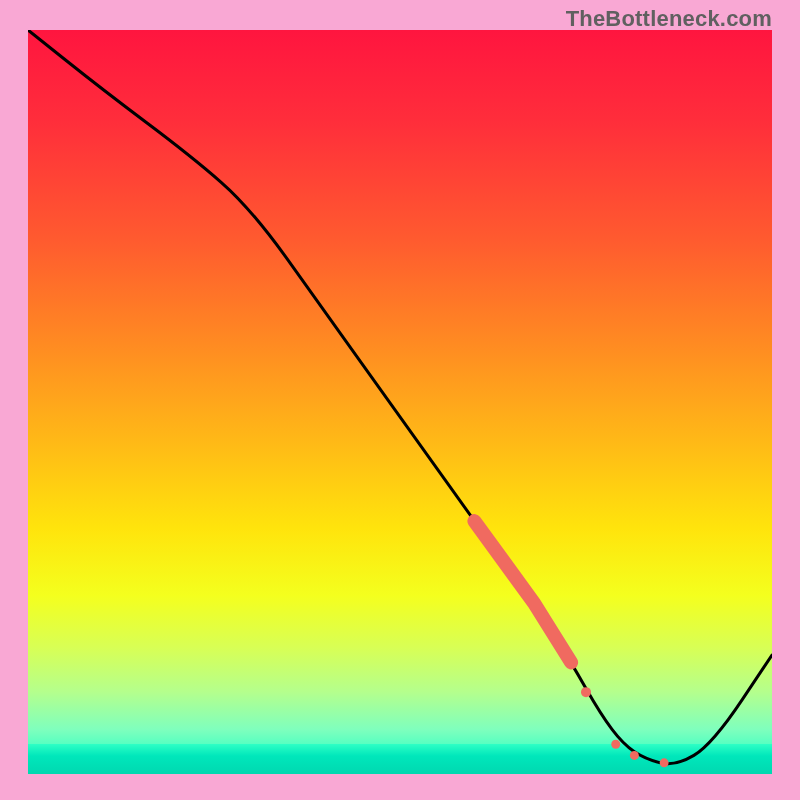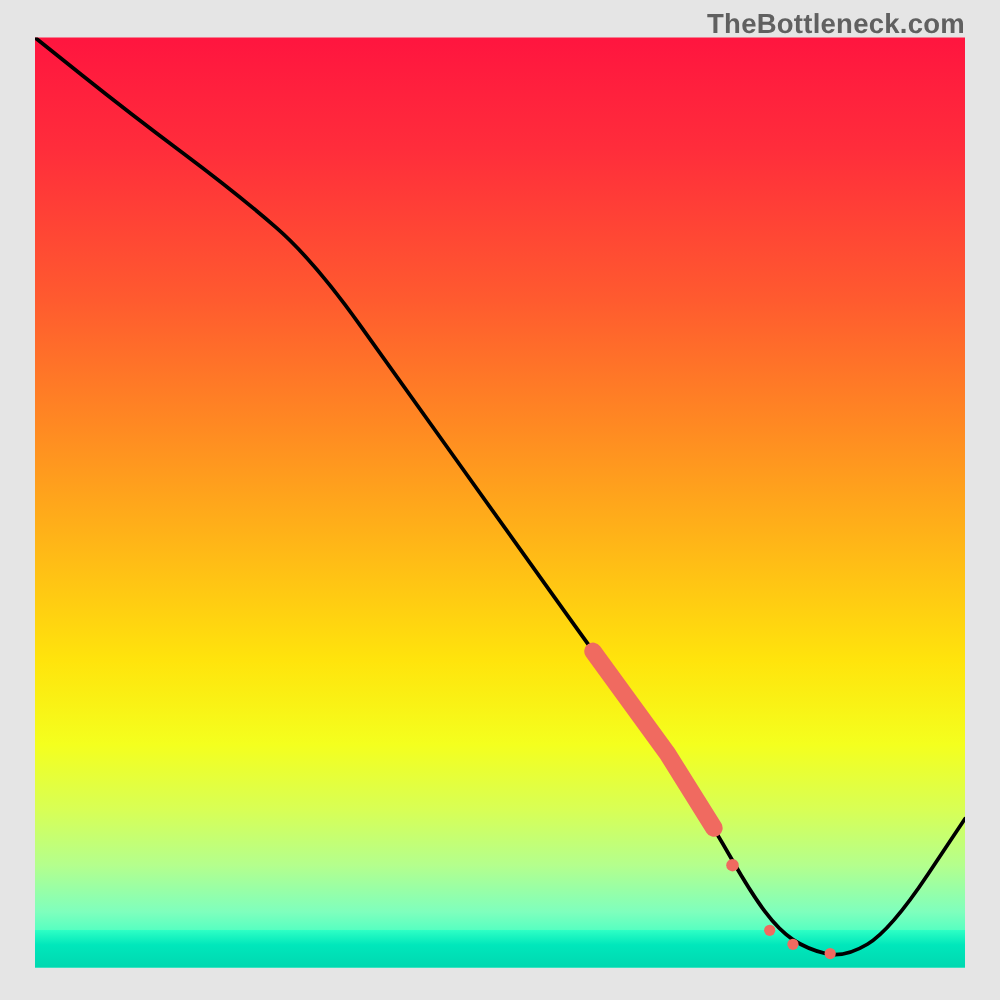--- a/index.html
+++ b/index.html
@@ -1,21 +1,21 @@
 <!DOCTYPE html>
 <html><head>
 <meta charset="utf-8">
 <style>
   * { margin: 0; padding: 0; box-sizing: border-box; }
   html, body { width: 800px; height: 800px; background: #000; overflow: hidden; }
   .frame {
     position: absolute;
     left: 0; top: 0;
     width: 800px; height: 800px;
-    background: #e5e5e5;
+    background: #f9a8d4;
   }
   .attribution {
     position: absolute;
     top: 6px;
     right: 28px;
     font-family: Arial, Helvetica, sans-serif;
     font-size: 22px;
     font-weight: 600;
     color: #606060;
     letter-spacing: 0.2px;

